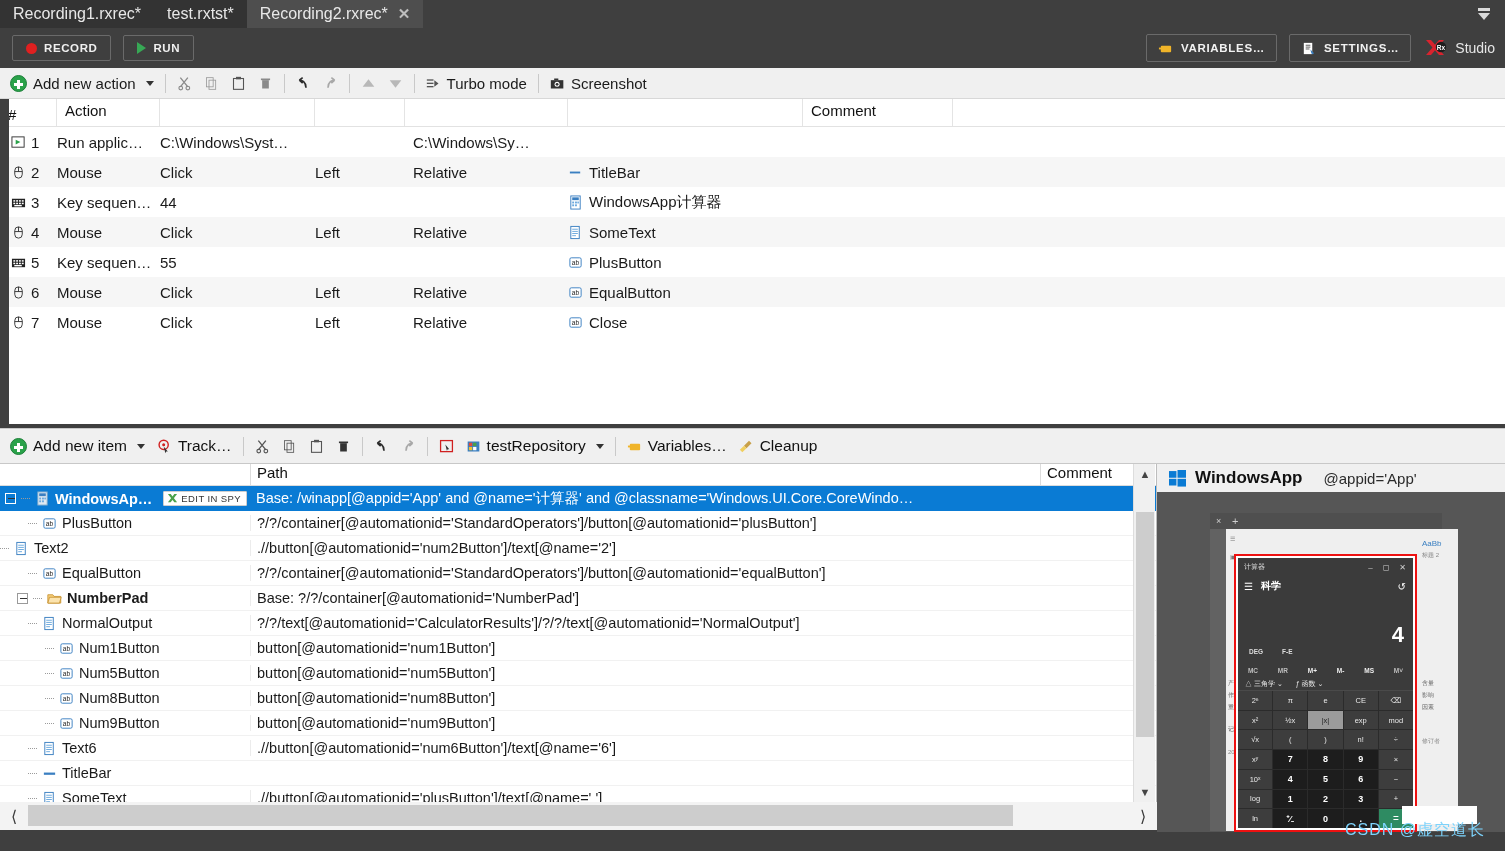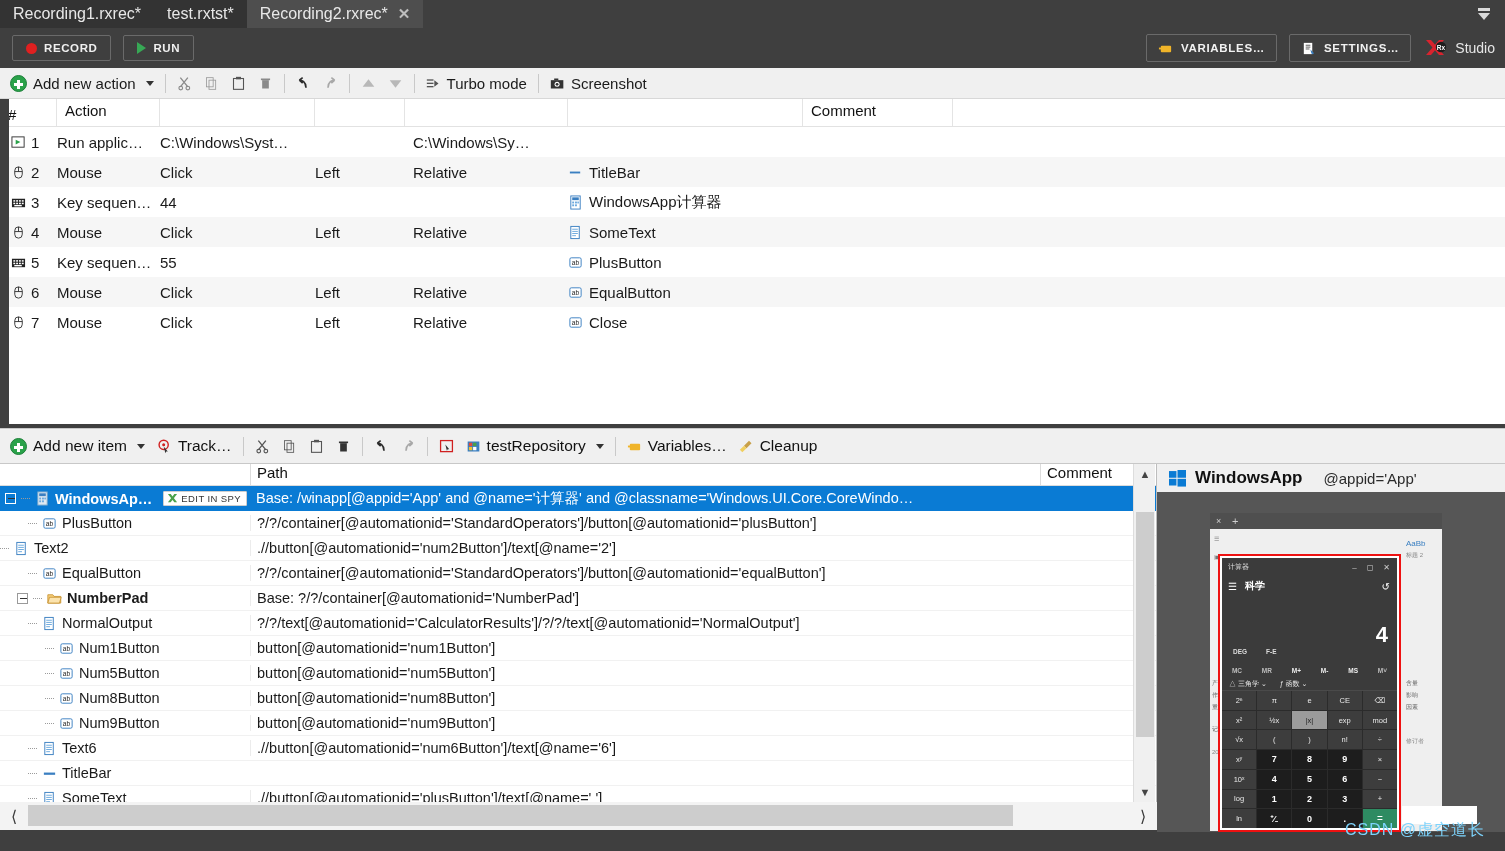--- a/index.html
+++ b/index.html
@@ -170,21 +170,21 @@
   .pv-head {
     height: 28px; display: flex; align-items: center; gap: 9px; padding-left: 12px;
     background: #f0f0f0; font-size: 17px; font-weight: bold; color: #111;
   }
   .pv-appid { font-weight: normal; font-size: 15px; color: #2b2b2b; margin-left: 12px; }
   .pv-body { position: relative; width: 348px; height: 340px; background: #565656; overflow: hidden; }
 
   
   .shot { position:absolute; left: 53px; top: 21px; width: 232px; height: 318px; background:#626262; }
   .shot-topbar { position:absolute; left:0; top:0; width:232px; height:16px; background:#4f4f4f; color:#cfcfcf; font-size:9px; }
-  .shot-doc { position:absolute; left:0; top:16px; width:232px; height:302px; background:#efefef; }
+  .shot-doc { position:absolute; left:16px; top:16px; width:232px; height:302px; background:#efefef; }
   .calcwrap { position:absolute; left:8px; top:25px; width:183px; height:278px; border:2px solid #ee1111; background:#fff; padding:2px;}
   .calc { width:100%; height:100%; background:#3b3b3b; display:flex; flex-direction:column; }
   .calc-title { height:18px; display:flex; align-items:center; color:#ddd; font-size:7px; padding-left:6px; }
   .calc-title .wbtns { margin-left:auto; display:flex; gap:10px; padding-right:7px; color:#cfcfcf; font-size:8px;}
   .calc-mode { height:20px; display:flex; align-items:center; gap:8px; padding-left:6px; color:#fff; font-size:10px; font-weight:bold;}
   .calc-display { height:52px; display:flex; align-items:flex-end; justify-content:flex-end; padding-right:9px; color:#fff; font-size:22px; font-weight:bold;}
   .calc-deg { height:15px; display:flex; gap:19px; padding-left:11px; color:#ddd; font-size:6.5px; font-weight:bold;}
   .calc-mem { height:14px; display:flex; justify-content:space-around; color:#bdbdbd; font-size:6.5px; font-weight:bold; align-items:center;}
   .calc-fn { height:14px; display:flex; gap:13px; padding-left:7px; color:#e8e8e8; font-size:7px; align-items:center; border-bottom:1px solid #4a4a4a;}
   .calc-grid { flex:1; display:grid; grid-template-columns:repeat(5,1fr); grid-auto-rows:1fr; gap:1px; background:#2b2b2b;}

